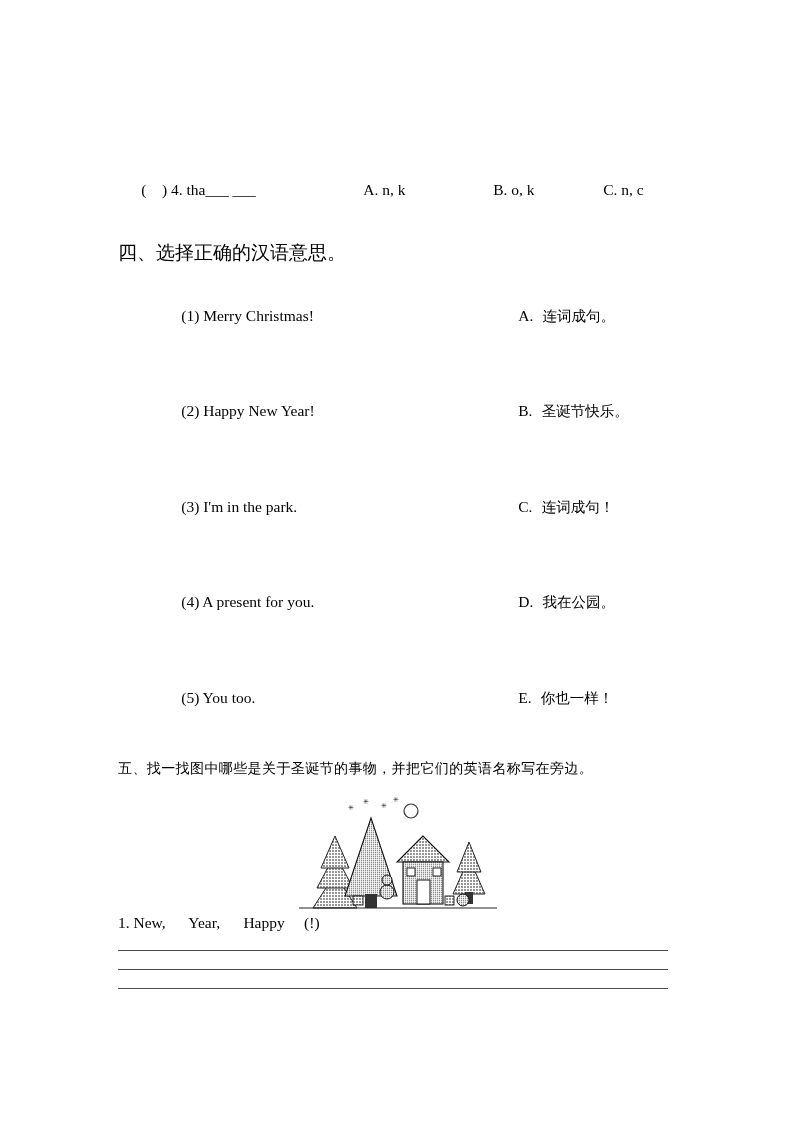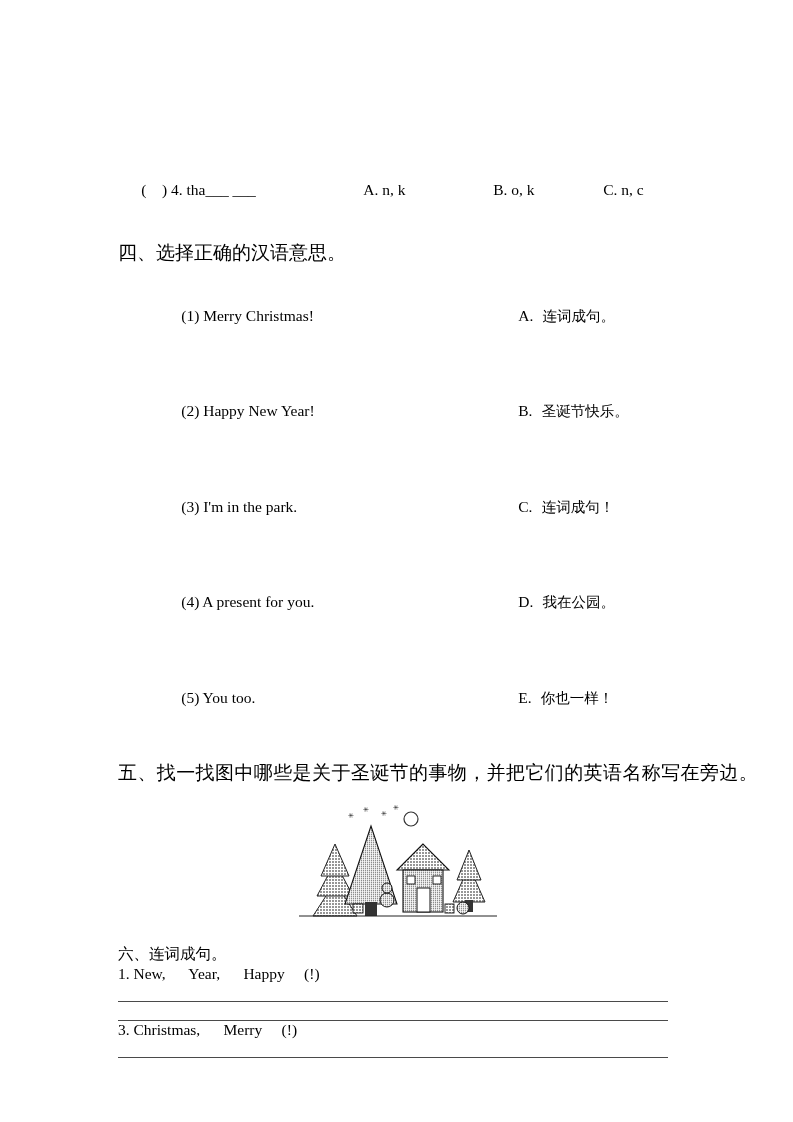--- a/index.html
+++ b/index.html
@@ -76,21 +76,21 @@
     white-space: pre;
     font-family: "DejaVu Sans", sans-serif;
     font-size: 14.5px;
   }
   .match-right .lat {
     font-family: "Liberation Serif", serif;
     font-size: 15.5px;
   }
   .sec5 {
     margin-top: 14px;
-    font-size: 19px;
+    font-size: 14px;
     font-family: Liberation Sans, sans-serif;
     letter-spacing: 0.4px;
     white-space: pre;
   }
   .picture-wrap {
     margin-top: 16px;
     height: 120px;
     display: flex;
     align-items: center;
     justify-content: center;
@@ -186,24 +186,22 @@
         <circle cx="94" cy="84" r="5" fill="url(#dots2)" stroke="#111" stroke-width="1"></circle>
         <circle cx="170" cy="104" r="6" fill="url(#dots2)" stroke="#111" stroke-width="1"></circle>
 
         <path d="M6 112 L204 112" stroke="#222" stroke-width="1"></path>
 
         <rect x="60" y="100" width="10" height="9" fill="url(#dots)" stroke="#111" stroke-width="0.9"></rect>
         <rect x="152" y="100" width="9" height="9" fill="url(#dots)" stroke="#111" stroke-width="0.9"></rect>
       </svg>
     </div>
 
-    <div class="sec6">六、连词成句。</div>
 
     <div class="scramble">1. New,      Year,      Happy     (!)</div>
     <div class="answer-rule"></div>
 
     <div class="answer-rule"></div>
 
-    <div class="scramble">3. Christmas,      Merry     (!)</div>
     <div class="answer-rule"></div>
 
   </div>
 </div>
 
 </body></html>

